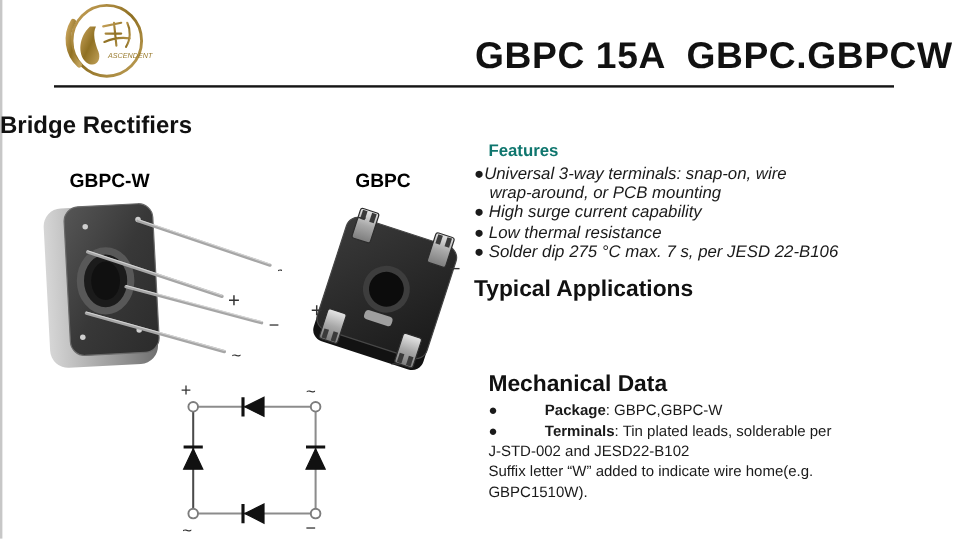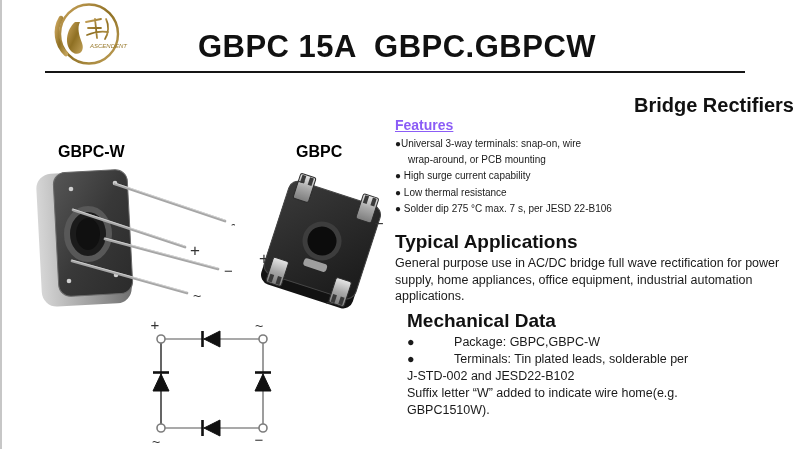--- a/index.html
+++ b/index.html
@@ -3,47 +3,47 @@
 <meta charset="utf-8">
 <style>
   html,body{margin:0;padding:0;}
   body{
     width:794px;height:449px;position:relative;background:#ffffff;
     font-family:"Liberation Sans", sans-serif;color:#1a1a1a;overflow:hidden;
   }
   .page-edge{position:absolute;left:0;top:0;bottom:0;width:2px;background:#c7c7c7;}
   .logo{position:absolute;left:44px;top:1px;}
   .doc-title{
-    position:absolute;left:0;right:0;top:29px;text-align:center;
+    position:absolute;left:0;right:0;top:29px;text-align:right;
     font-size:31px;font-weight:bold;letter-spacing:.5px;white-space:pre;color:#111;
   }
   .title-rule{position:absolute;left:45px;top:71px;width:700px;height:2px;background:#151515;}
   .subtitle{
-    position:absolute;left:0;right:0;top:94px;text-align:right;
+    position:absolute;left:0;right:0;top:94px;text-align:left;
     font-size:20px;font-weight:bold;color:#111;
   }
   .pkg-label{position:absolute;font-size:16px;font-weight:bold;color:#000000;}
   .pkg-label.gbpcw{left:58px;top:143px;}
   .pkg-label.gbpc{left:296px;top:143px;}
   .img-wrap{position:absolute;}
   .img-gbpcw{left:35px;top:158px;}
   .img-gbpc{left:255px;top:165px;}
   .img-circuit{left:125px;top:316px;}
   .right-col{position:absolute;left:395px;top:117px;width:394px;}
   .sec{position:absolute;left:0;width:394px;}
   .sec-features{top:0;}
   .sec-apps{top:114px;}
   .sec-mech{top:193px;margin-left:12px;}
-  .h-small{font-size:14px;font-weight:bold;margin:0 0 3px 0;color:#8b5cf6;text-decoration:underline;}
+  .h-small{font-size:14px;font-weight:bold;margin:0 0 3px 12px;color:#0f766e;}
   .h-mid{font-size:19px;font-weight:bold;margin:0 0 2px 0;color:#111;}
-  .feat-line{font-size:10px;line-height:16.2px;}
+  .feat-line{font-size:14px;line-height:16.2px;font-style:italic;}
   .feat-line.cont{padding-left:13px;}
   .body-text{font-size:12.5px;line-height:16.5px;}
   .mech-line{font-size:12.5px;line-height:17px;}
-  .mech-line .term{font-weight:normal;padding-left:36px;}
+  .mech-line .term{font-weight:bold;padding-left:36px;}
   svg text{font-family:"Liberation Sans", sans-serif;}
 </style>
 </head>
 <body>
 
 <div class="page-edge"></div>
 
 <div class="logo">
   <svg width="88" height="68" viewBox="0 0 88 68">
     <defs>
@@ -196,21 +196,20 @@
     <div class="h-small">Features</div>
     <div class="feat-line">●Universal 3-way terminals: snap-on, wire</div>
     <div class="feat-line cont">wrap-around, or PCB mounting</div>
     <div class="feat-line">● High surge current capability</div>
     <div class="feat-line">● Low thermal resistance</div>
     <div class="feat-line">● Solder dip 275 °C max. 7 s, per JESD 22-B106</div>
   </div>
 
   <div class="sec sec-apps">
     <div class="h-mid">Typical Applications</div>
-    <div class="body-text">General purpose use in AC/DC bridge full wave rectification for power supply, home appliances, office equipment, industrial automation applications.</div>
   </div>
 
   <div class="sec sec-mech">
     <div class="h-mid">Mechanical Data</div>
     <div class="mech-line"><span>●</span> <span class="term">Package</span><span>: GBPC,GBPC-W</span></div>
     <div class="mech-line"><span>●</span> <span class="term">Terminals</span><span>: Tin plated leads, solderable per</span></div>
     <div class="mech-line">J-STD-002 and JESD22-B102</div>
     <div class="mech-line">Suffix letter “W” added to indicate wire home(e.g.</div>
     <div class="mech-line">GBPC1510W).</div>
   </div>

